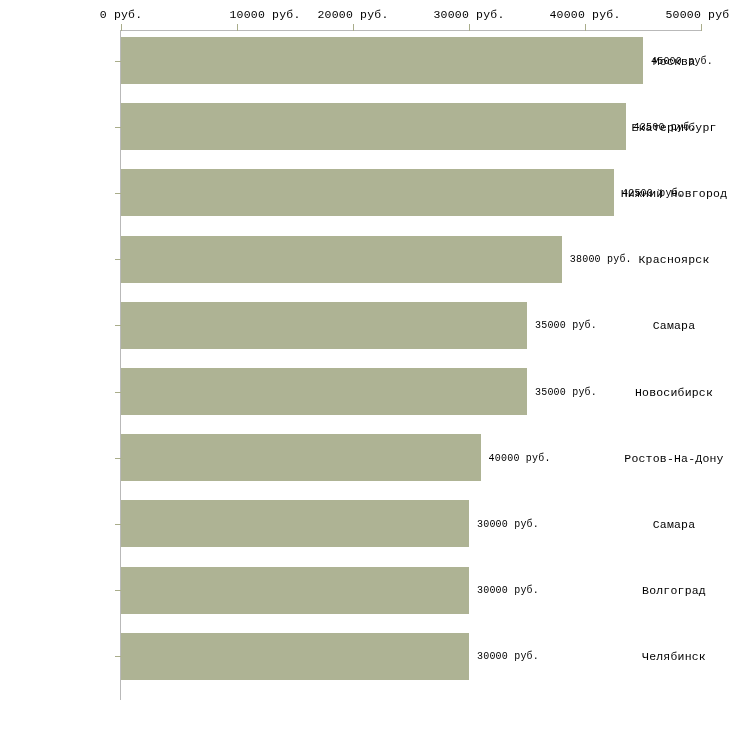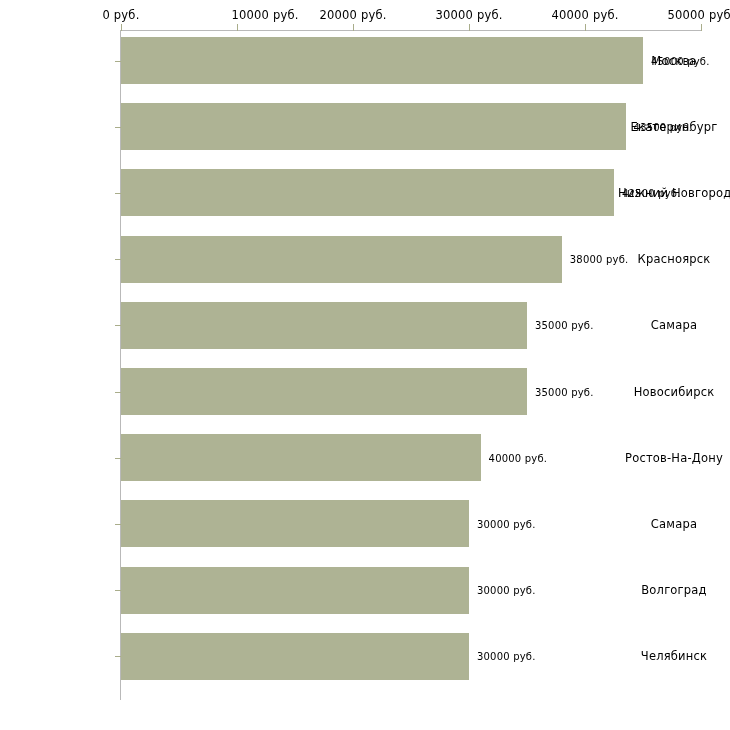--- a/index.html
+++ b/index.html
@@ -10,20 +10,21 @@
   body {
     font-family: "DejaVu Sans", "Liberation Sans", sans-serif;
     color: #000000;
   }
   #chart-root {
     position: relative;
     width: 730px;
     height: 730px;
     background: #ffffff;
     overflow: hidden;
+    font-family: Liberation Mono, monospace;
   }
 
   
   .x-axis-line {
     position: absolute;
     left: 121px;
     top: 30px;
     width: 580px;
     height: 1px;
     background: #b9b9b9;

